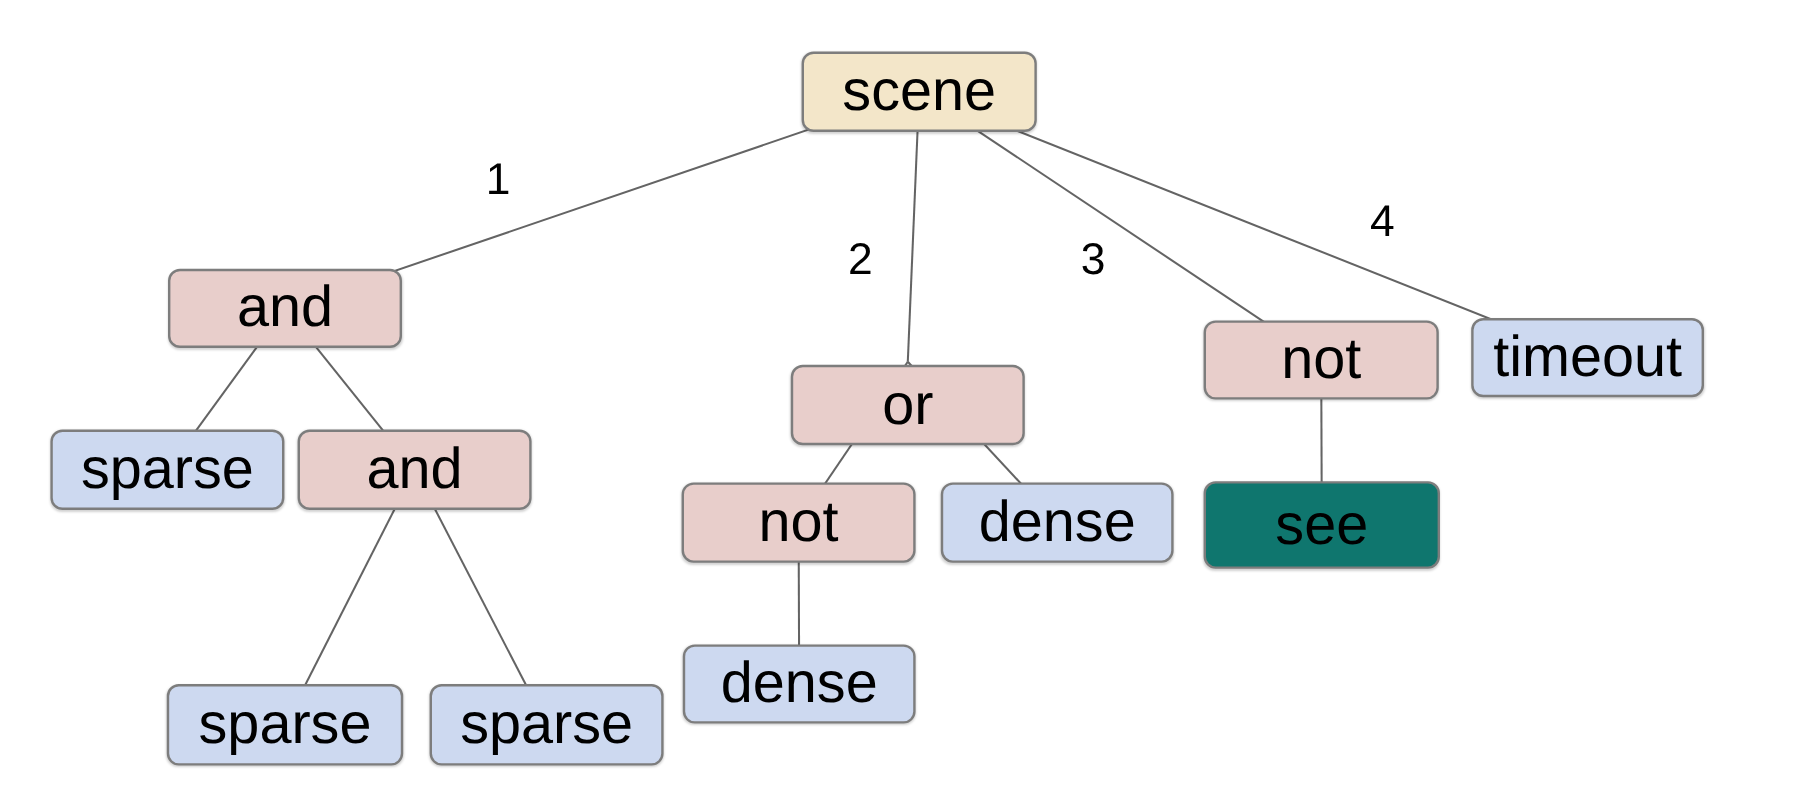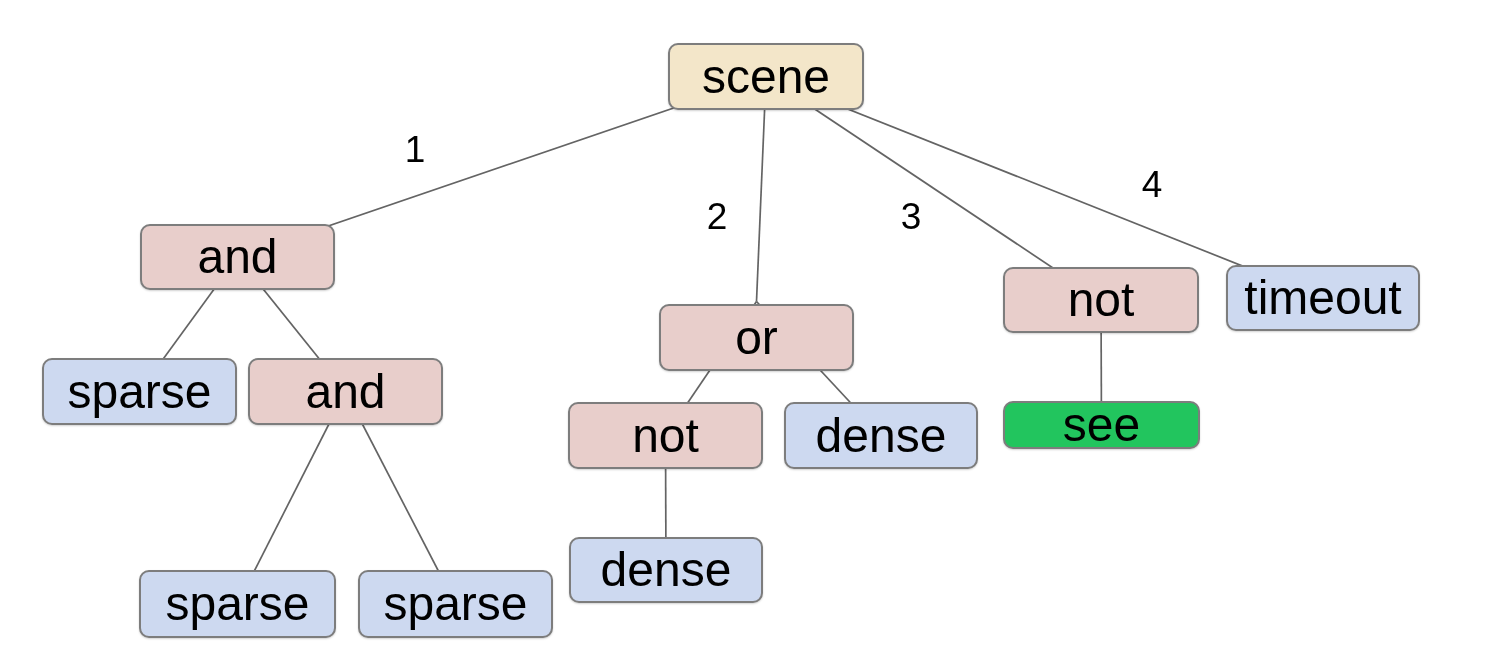--- a/index.html
+++ b/index.html
@@ -89,21 +89,21 @@
       </div>
       <div class="node" style="left: 248px; top: 358px; width: 195px; height: 67px; background: rgb(232, 206, 203); border: 2px solid rgb(125, 125, 125); color: rgb(0, 0, 0);">
         <span>and</span>
       </div>
       <div class="node" style="left: 568px; top: 402px; width: 195px; height: 67px; background: rgb(232, 206, 203); border: 2px solid rgb(125, 125, 125); color: rgb(0, 0, 0);">
         <span>not</span>
       </div>
       <div class="node" style="left: 784px; top: 402px; width: 194px; height: 67px; background: rgb(205, 217, 240); border: 2px solid rgb(125, 125, 125); color: rgb(0, 0, 0);">
         <span>dense</span>
       </div>
-      <div class="node" style="left: 1003px; top: 401px; width: 197px; height: 48px; background: #22c55e; border: 2px solid rgb(125, 125, 125); color: rgb(0, 0, 0);">
+      <div class="node" style="left: 1003px; top: 401px; width: 197px; height: 73px; background: #0f766e; border: 2px solid rgb(125, 125, 125); color: rgb(0, 0, 0);">
         <span>see</span>
       </div>
       <div class="node" style="left: 569px; top: 537px; width: 194px; height: 66px; background: rgb(205, 217, 240); border: 2px solid rgb(125, 125, 125); color: rgb(0, 0, 0);">
         <span>dense</span>
       </div>
       <div class="node" style="left: 139px; top: 570px; width: 197px; height: 68px; background: rgb(205, 217, 240); border: 2px solid rgb(125, 125, 125); color: rgb(0, 0, 0);">
         <span>sparse</span>
       </div>
       <div class="node" style="left: 358px; top: 570px; width: 195px; height: 68px; background: rgb(205, 217, 240); border: 2px solid rgb(125, 125, 125); color: rgb(0, 0, 0);">
         <span>sparse</span>

